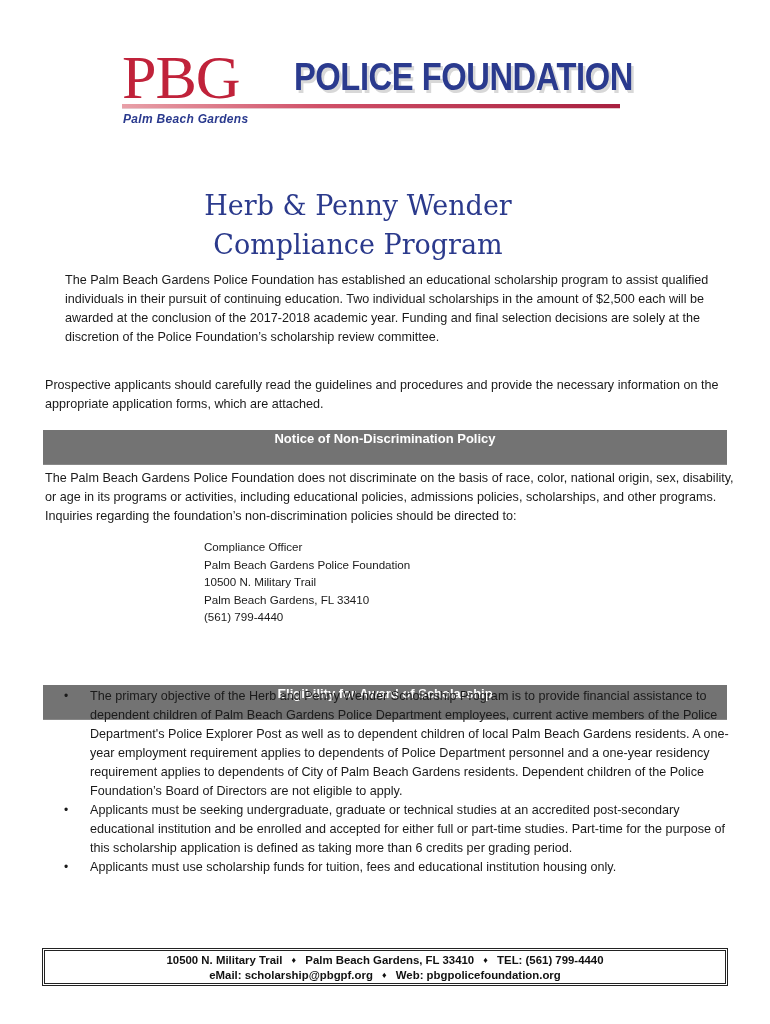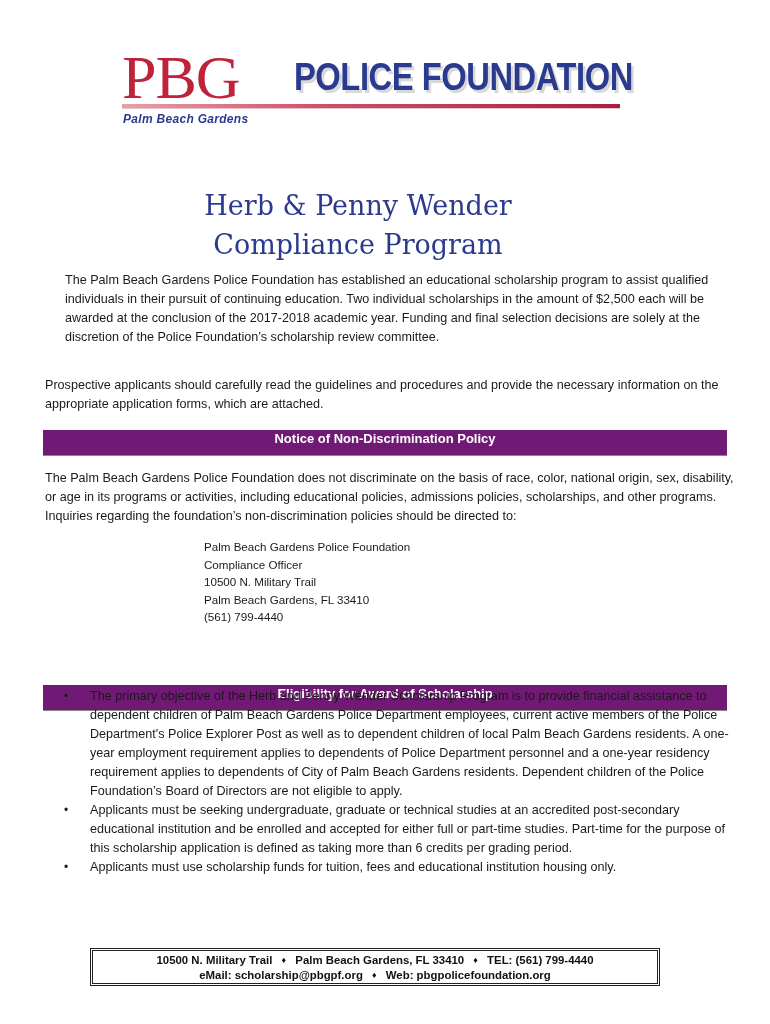--- a/index.html
+++ b/index.html
@@ -17,32 +17,32 @@
     
     .title { position: absolute; left: 0; top: 186px; width: 716px; text-align: center; font-family: "DejaVu Serif", serif; font-size: 27px; line-height: 39px; color: #2b3a8c; font-weight: normal; }
     .title span { display: block; }
 
     
     .para { position: absolute; left: 45px; width: 690px; font-family: "Liberation Sans", sans-serif; font-size: 12.6px; line-height: 19px; color: #1a1a1a; }
     .p1 { top: 271px; margin-left: 20px; }
     .p2 { top: 376px; }
     .p3 { top: 469px; }
 
-    .bar { position: absolute; left: 43px; width: 684px; height: 26px; background: #701a75; color: #fff; text-align: center; font-family: "Liberation Sans", sans-serif; font-weight: bold; font-size: 13px; line-height: 18px; border-bottom: 1px solid #888; }
+    .bar { position: absolute; left: 43px; width: 684px; height: 35px; background: #737373; color: #fff; text-align: center; font-family: "Liberation Sans", sans-serif; font-weight: bold; font-size: 13px; line-height: 18px; border-bottom: 1px solid #888; }
     .bar1 { top: 430px; }
     .bar2 { top: 685px; }
 
     .address { position: absolute; left: 204px; top: 538px; font-family: "Liberation Sans", sans-serif; font-size: 11.6px; line-height: 17.5px; color: #1a1a1a; }
     .address div { white-space: nowrap; }
 
     .bullets { position: absolute; left: 64px; top: 687px; width: 670px; list-style: none; font-family: "Liberation Sans", sans-serif; font-size: 12.6px; line-height: 19px; color: #1a1a1a; }
     .bullets li { position: relative; padding-left: 26px; }
     .bullets li .dot { position: absolute; left: 0; top: 0; font-size: 12px; }
 
-    .footer { position: absolute; left: 42px; top: 948px; width: 570px; height: 38px; border: 3px double #222; text-align: center; font-family: "Liberation Sans", sans-serif; font-weight: bold; font-size: 11.4px; line-height: 15px; padding-top: 2px; color: #111; margin-left: 48px; }
+    .footer { position: absolute; left: 42px; top: 948px; width: 686px; height: 38px; border: 3px double #222; text-align: center; font-family: "Liberation Sans", sans-serif; font-weight: bold; font-size: 11.4px; line-height: 15px; padding-top: 2px; color: #111; }
     .footer .sep { display: inline-block; margin: 0 6px; font-size: 9px; vertical-align: 1px; }
   </style>
 </head>
 <body>
 
 <div class="logo">
   <div class="logo-pbg">PBG</div>
   <div class="logo-pf">POLICE FOUNDATION</div>
   <div class="logo-rule"></div>
   <div class="logo-rule2"></div>
@@ -55,22 +55,22 @@
 </h1>
 
 <p class="para p1">The Palm Beach Gardens Police Foundation has established an educational scholarship program to assist qualified individuals in their pursuit of continuing education.  Two individual scholarships in the amount of $2,500 each will be awarded at the conclusion of the 2017-2018 academic year. Funding and final selection decisions are solely at the discretion of the Police Foundation’s scholarship review committee.</p>
 <p class="para p2">Prospective applicants should carefully read the guidelines and procedures and provide the necessary information on the appropriate application forms, which are attached.</p>
 
 <div class="bar bar1">Notice of Non-Discrimination Policy</div>
 
 <p class="para p3">The Palm Beach Gardens Police Foundation does not discriminate on the basis of race, color, national origin, sex, disability, or age in its programs or activities, including educational policies, admissions policies, scholarships, and other programs.  Inquiries regarding the foundation’s non-discrimination policies should be directed to:</p>
 
 <div class="address">
+  <div>Compliance Officer</div>
   <div>Palm Beach Gardens Police Foundation</div>
-  <div>Compliance Officer</div>
   <div>10500 N. Military Trail</div>
   <div>Palm Beach Gardens, FL  33410</div>
   <div>(561) 799-4440</div>
 </div>
 
 <div class="bar bar2">Eligibility for Award of Scholarship</div>
 
 <ul class="bullets">
   <li>
     <span class="dot">•</span>

